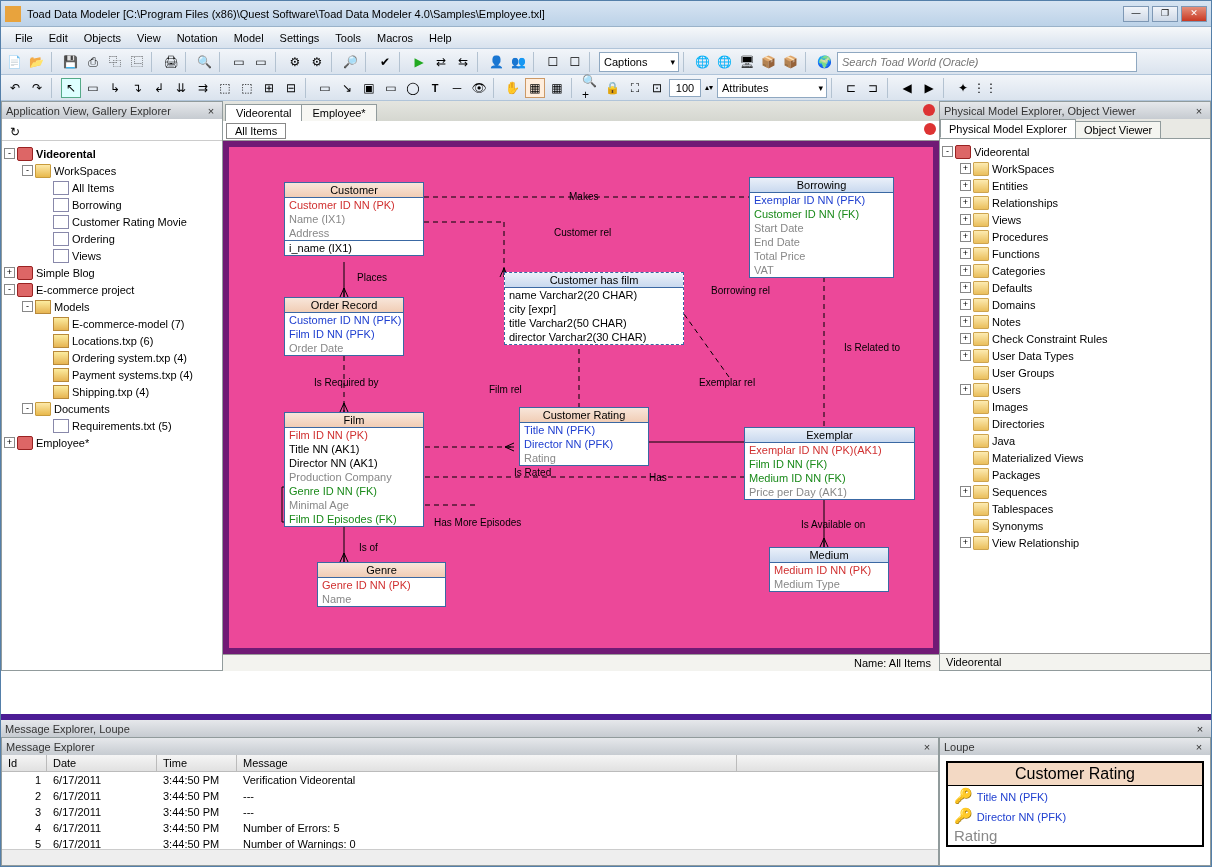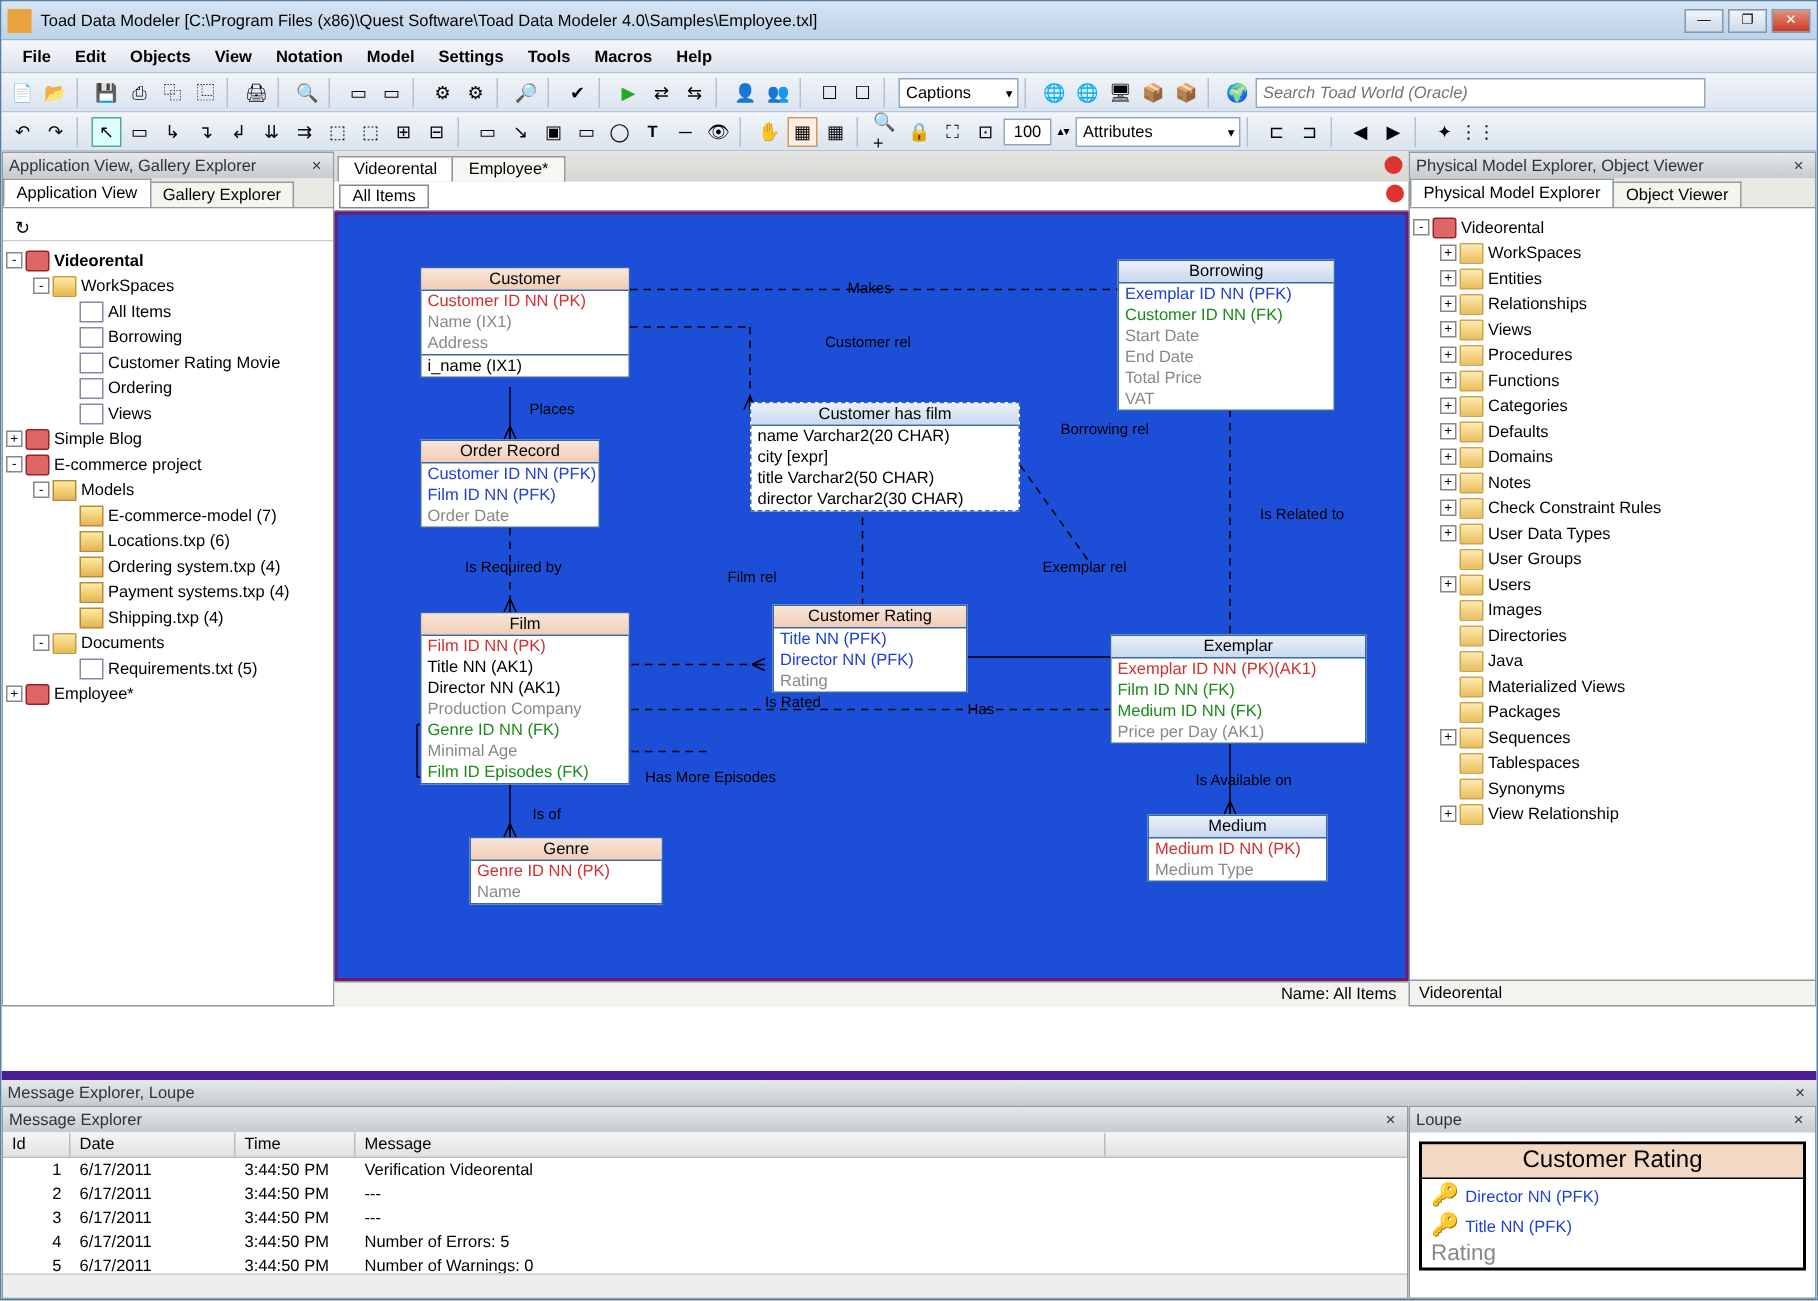--- a/index.html
+++ b/index.html
@@ -3,21 +3,21 @@
 <meta charset="utf-8">
 <style>
 * { box-sizing: border-box; margin: 0; padding: 0; font-family: Tahoma, Arial, sans-serif; font-size: 11px; }
 body { width: 1212px; height: 867px; background: #fff; overflow: hidden; display: flex; flex-direction: column; border: 1px solid #547FA9; }
 .titlebar { height: 26px; background: linear-gradient(#D7E4F2,#BCD2E8); display: flex; align-items:center; padding: 0 4px; border-bottom:1px solid #9AB2C9;}
 .titlebar .icon { width:16px; height:16px; background:#E8A33D; margin-right:6px; }
 .titlebar .title { flex:1; color:#000; }
 .winbtns { display:flex; gap:3px; }
 .winbtn { width:26px; height:16px; background:linear-gradient(#F1F4F9,#CED9E7); border:1px solid #7E98B5; text-align:center; font-size:9px; line-height:13px; }
 .winbtn.close { background:linear-gradient(#E48F7A,#C93923); color:#fff; }
-.menubar { height:22px; background:linear-gradient(#F6F8FA,#D8E2EE); display:flex; align-items:center; padding:0 8px; gap:4px; border-bottom:1px solid #B0C4D9;font-weight:bold;}
+.menubar { height:22px; background:linear-gradient(#F6F8FA,#D8E2EE); display:flex; align-items:center; padding:0 8px; gap:4px; border-bottom:1px solid #B0C4D9;}
 .menubar span { padding:2px 6px; }
 .toolbar { height:26px; background:linear-gradient(#F2F5F9,#DAE3EE); display:flex; align-items:center; padding:0 4px; gap:2px; border-bottom:1px solid #B0C4D9; }
 .tbtn { width:20px; height:20px; border:1px solid transparent; display:flex; align-items:center; justify-content:center; font-size:12px;}
 .tsep { width:6px; height:20px; border-left:1px solid #B3C2D1; margin:0 2px;}
 .combo { height:20px; border:1px solid #8FA8C1; background:#fff; padding:0 14px 0 4px; font-size:11px; position:relative; display:flex; align-items:center;}
 .combo::after{content:"▾"; position:absolute; right:3px; font-size:9px;}
 .searchbox { flex:1; max-width:300px; height:20px; border:1px solid #8FA8C1; background:#fff; padding:0 4px; font-style:italic; color:#888;}
 .body { flex:1; display:flex; min-height:0; }
 .panel { background:#F0F0F0; border:1px solid #919B9C; display:flex; flex-direction:column; }
 .panel-header { height:17px; background:linear-gradient(#E6E8EB,#C6CBD1); padding:0 4px; display:flex; align-items:center; justify-content:space-between; font-size:11px; color:#333;}
@@ -36,21 +36,21 @@
 .ico-db { background:#D66; border:1px solid #922; border-radius:2px;}
 .ico-page { background:#fff; border:1px solid #88A; }
 .ico-model { background:linear-gradient(#FCEC9F,#E6B452); border:1px solid #B8893A;}
 .canvas-area { flex:1; display:flex; flex-direction:column; background:#EEE; }
 .doc-tabs { height:20px; background:linear-gradient(#E4E5E0,#D5D7D0); display:flex; align-items:flex-end; padding:0 2px; position:relative;}
 .doc-tab { padding:2px 10px; background:#F7F7F3; border:1px solid #919B9C; border-bottom:none; margin-right:-1px; font-size:11px;}
 .doc-tab.active { background:#fff; }
 .redcircle { width:12px; height:12px; background:#D33; border-radius:50%; position:absolute; right:4px; top:3px;}
 .sub-tabs { height:20px; background:#fff; display:flex; align-items:flex-start; padding:2px 3px 0 3px; border-bottom:1px solid #999;}
 .sub-tab { padding:1px 8px; background:#fff; border:1px solid #888; font-size:11px;}
-.canvas { flex:1; background:#1d4ed8; position:relative; overflow:hidden; border:2px solid #701a75;padding-left:37px;}
+.canvas { flex:1; background:#ec4899; position:relative; overflow:hidden; border:6px solid #701a75;padding-left:37px;}
 .entity { position:absolute; border:1px solid #3A68A3; background:#fff; font-size:10px; }
 .entity .ehead { background:linear-gradient(#EAF0F9,#C9D9EF); text-align:center; padding:1px 0; border-bottom:1px solid #3A68A3; font-size:11px; }
 .entity .ehead.pink { background:linear-gradient(#F8E6DA,#F1CDB5); }
 .entity .erow { padding:1px 4px; white-space:nowrap;}
 .entity .pk { color:#D03030; }
 .entity .fk { color:#1A8A1A; }
 .entity .lnk { color:#2040D0; }
 .entity .grey { color:#888;}
 .entity .sep { border-top:1px solid #3A68A3; height:0;}
 .rel-label { position:absolute; font-size:10px; background:transparent; }
@@ -194,24 +194,20 @@
   <div class="tbtn">✦</div>
   <div class="tbtn">⋮⋮</div>
 </div>
 
 <div class="body">
 
   <div class="panel" style="width:222px">
     <div class="panel-header">
       <span>Application View, Gallery Explorer</span>
       <span class="x">×</span>
-    </div>
-    <div class="tabs">
-      <div class="tab active">Application View</div>
-      <div class="tab">Gallery Explorer</div>
     </div>
     <div style="height:22px;background:#fff;border-bottom:1px solid #ccc;padding:3px">
       <span class="tbtn">↻</span>
     </div>
     <div class="tree" id="left-tree">
         <div class="row">
           <span class="ind" style="width: 0px;"></span>
           <span class="exp">-</span>
           <span class="ico ico-db"></span>
           <span style="font-weight: bold;">Videorental</span>
@@ -653,19 +649,19 @@
       </div>
       <div class="scroll-stub"></div>
     </div>
     <div class="panel loupe">
       <div class="panel-header">
           <span>Loupe</span>
           <span class="x">×</span>
         </div>
       <div class="loupe-ent">
         <div class="lhead">Customer Rating</div>
+        <div class="lrow">🔑 <span>Title NN  (PFK)</span></div>
         <div class="lrow">🔑 <span>Director NN  (PFK)</span></div>
-        <div class="lrow">🔑 <span>Title NN  (PFK)</span></div>
         <div class="lrow g">Rating</div>
       </div>
     </div>
   </div>
 </div>
 
 </body></html>

